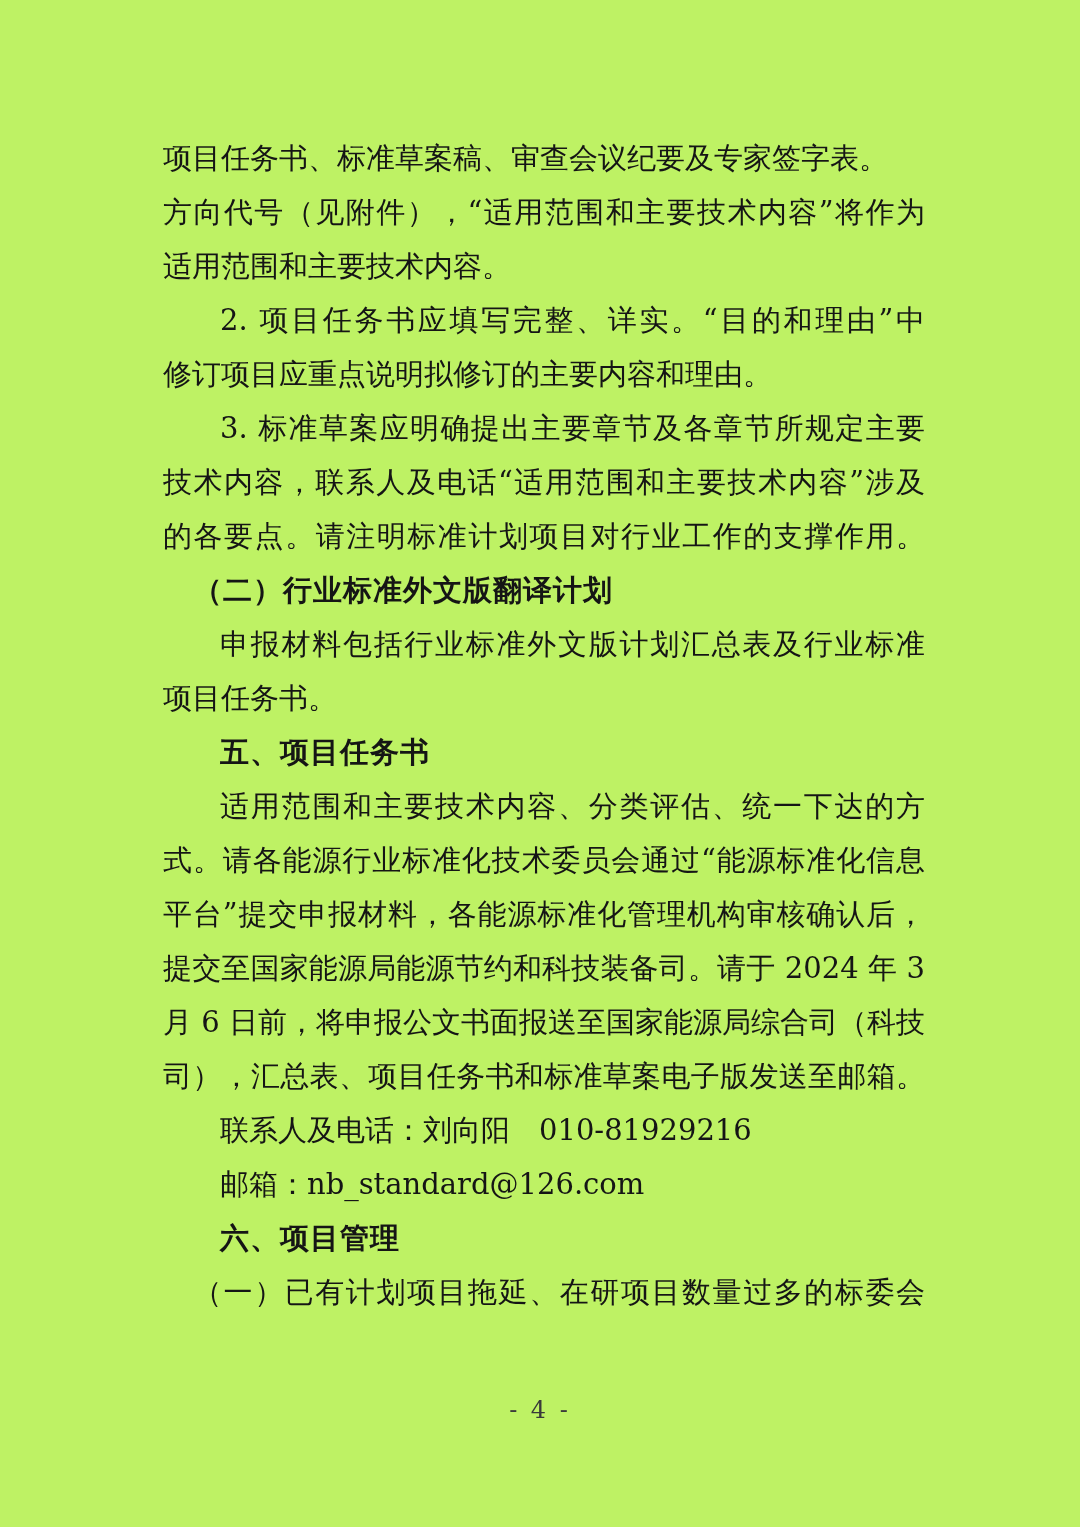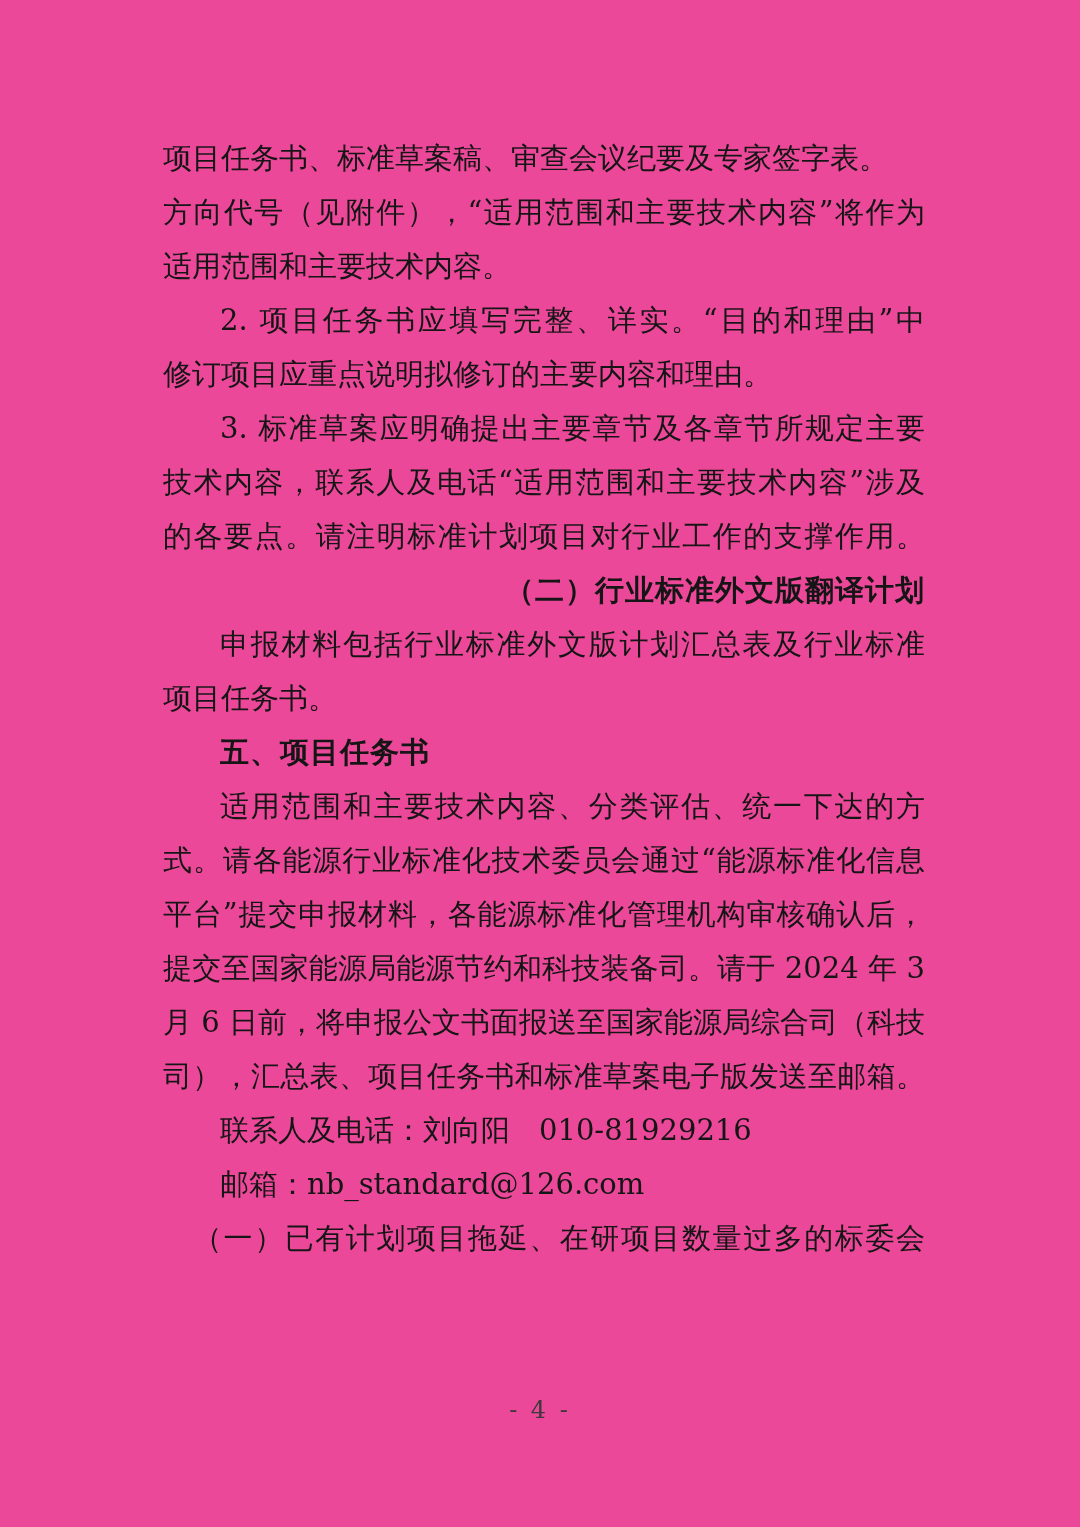--- a/index.html
+++ b/index.html
@@ -8,21 +8,21 @@
     background: #ffffff;
     color: #151515;
     font-family: "DejaVu Serif", "Liberation Serif", serif;
     position: relative;
     overflow: hidden;
   }
   .page {
     position: absolute;
     left: 0; top: 0;
     width: 1080px; height: 1527px;
-    background: #ec4899;
+    background: #bef264;
   }
   .content {
     position: absolute;
     left: 163px;
     top: 131px;
     width: 762px;
   }
   .line {
     height: 54px;
     line-height: 54px;
@@ -43,21 +43,20 @@
   
   .h-sans {
     font-family: "Liberation Sans", sans-serif;
     font-weight: 700;
     letter-spacing: 1px;
   }
   
   .h-serif {
     font-weight: 700;
     letter-spacing: 1px;
-    text-align: right;
   }
   .footer {
     position: absolute;
     left: 0;
     top: 1396px;
     width: 1080px;
     text-align: center;
     font-size: 24px;
     letter-spacing: 3px;
     color: #3a3a3a;
@@ -82,16 +81,17 @@
     <div class="line">项目任务书。</div>
     <div class="line h-sans ind2">五、项目任务书</div>
     <div class="line just ind2">适用范围和主要技术内容、分类评估、统一下达的方</div>
     <div class="line just">式。请各能源行业标准化技术委员会通过“能源标准化信息</div>
     <div class="line just">平台”提交申报材料，各能源标准化管理机构审核确认后，</div>
     <div class="line just">提交至国家能源局能源节约和科技装备司。请于 2024 年 3</div>
     <div class="line just">月 6 日前，将申报公文书面报送至国家能源局综合司（科技</div>
     <div class="line just">司），汇总表、项目任务书和标准草案电子版发送至邮箱。</div>
     <div class="line ind2">联系人及电话：刘向阳　010-81929216</div>
     <div class="line ind2">邮箱：nb_standard@126.com</div>
+    <div class="line h-sans ind2">六、项目管理</div>
     <div class="line just indp">（一）已有计划项目拖延、在研项目数量过多的标委会</div>
   </div>
   <div class="footer">- 4 -</div>
 </div>
 
 </body></html>

